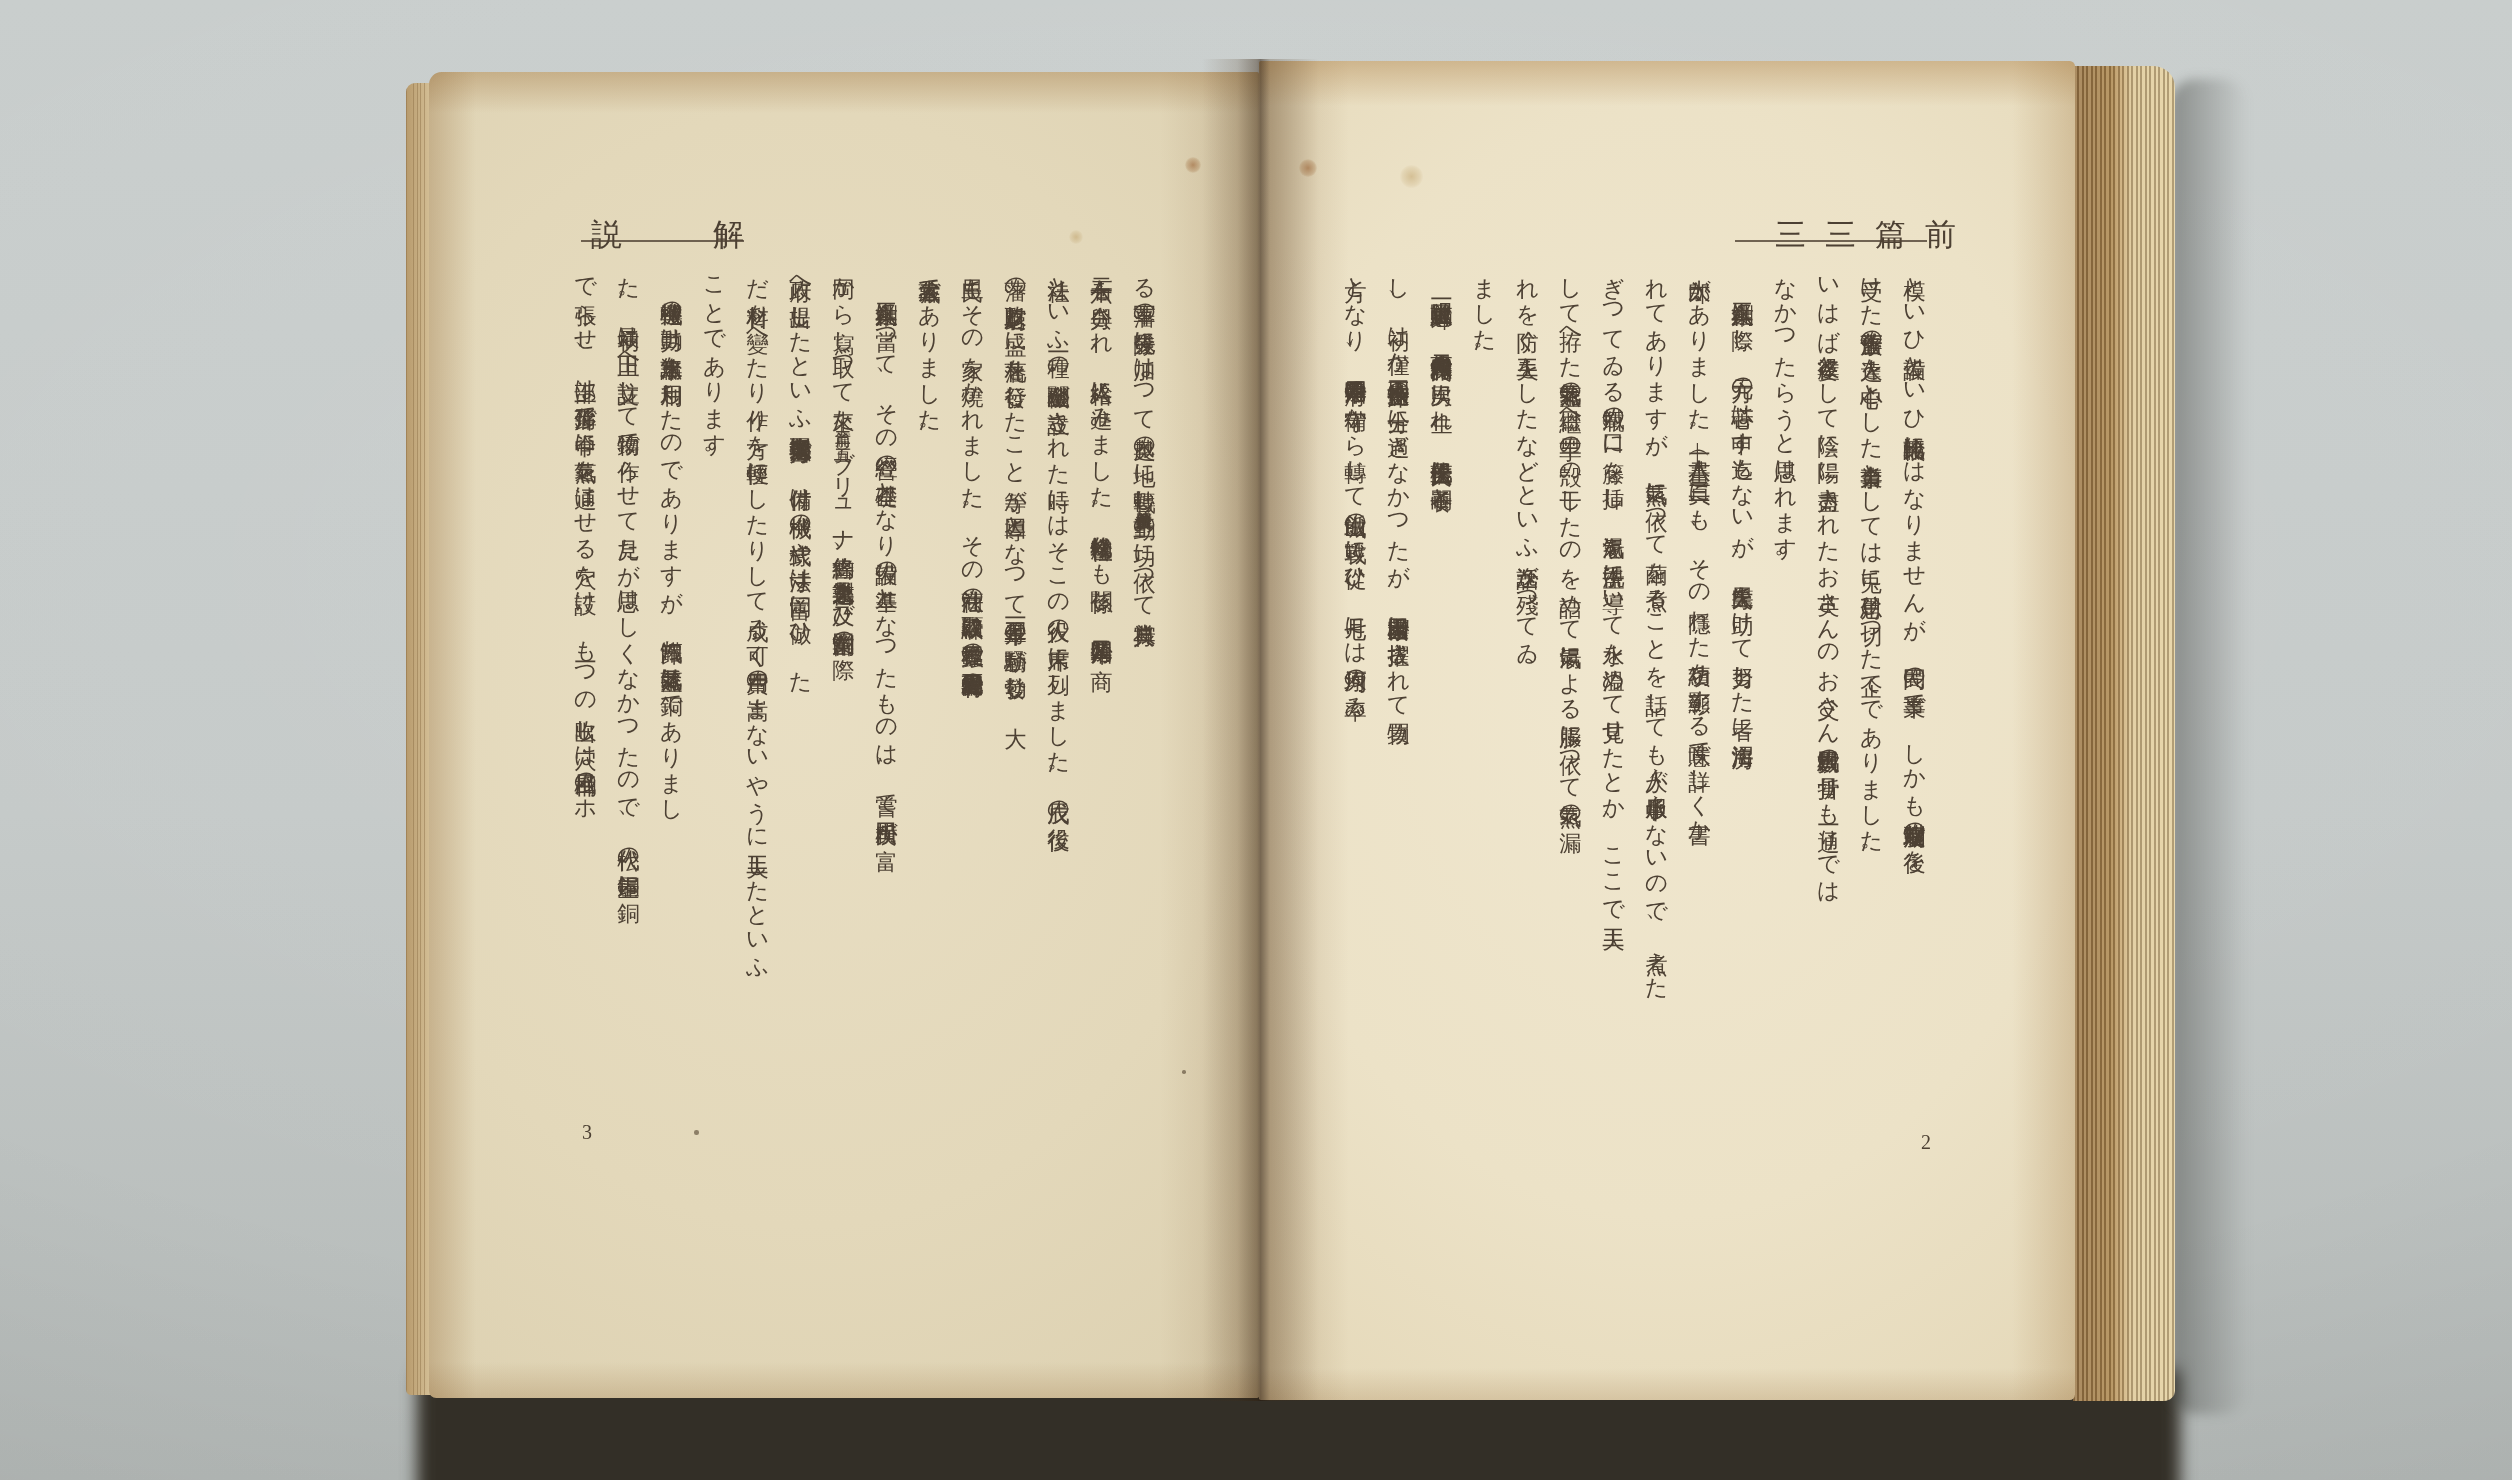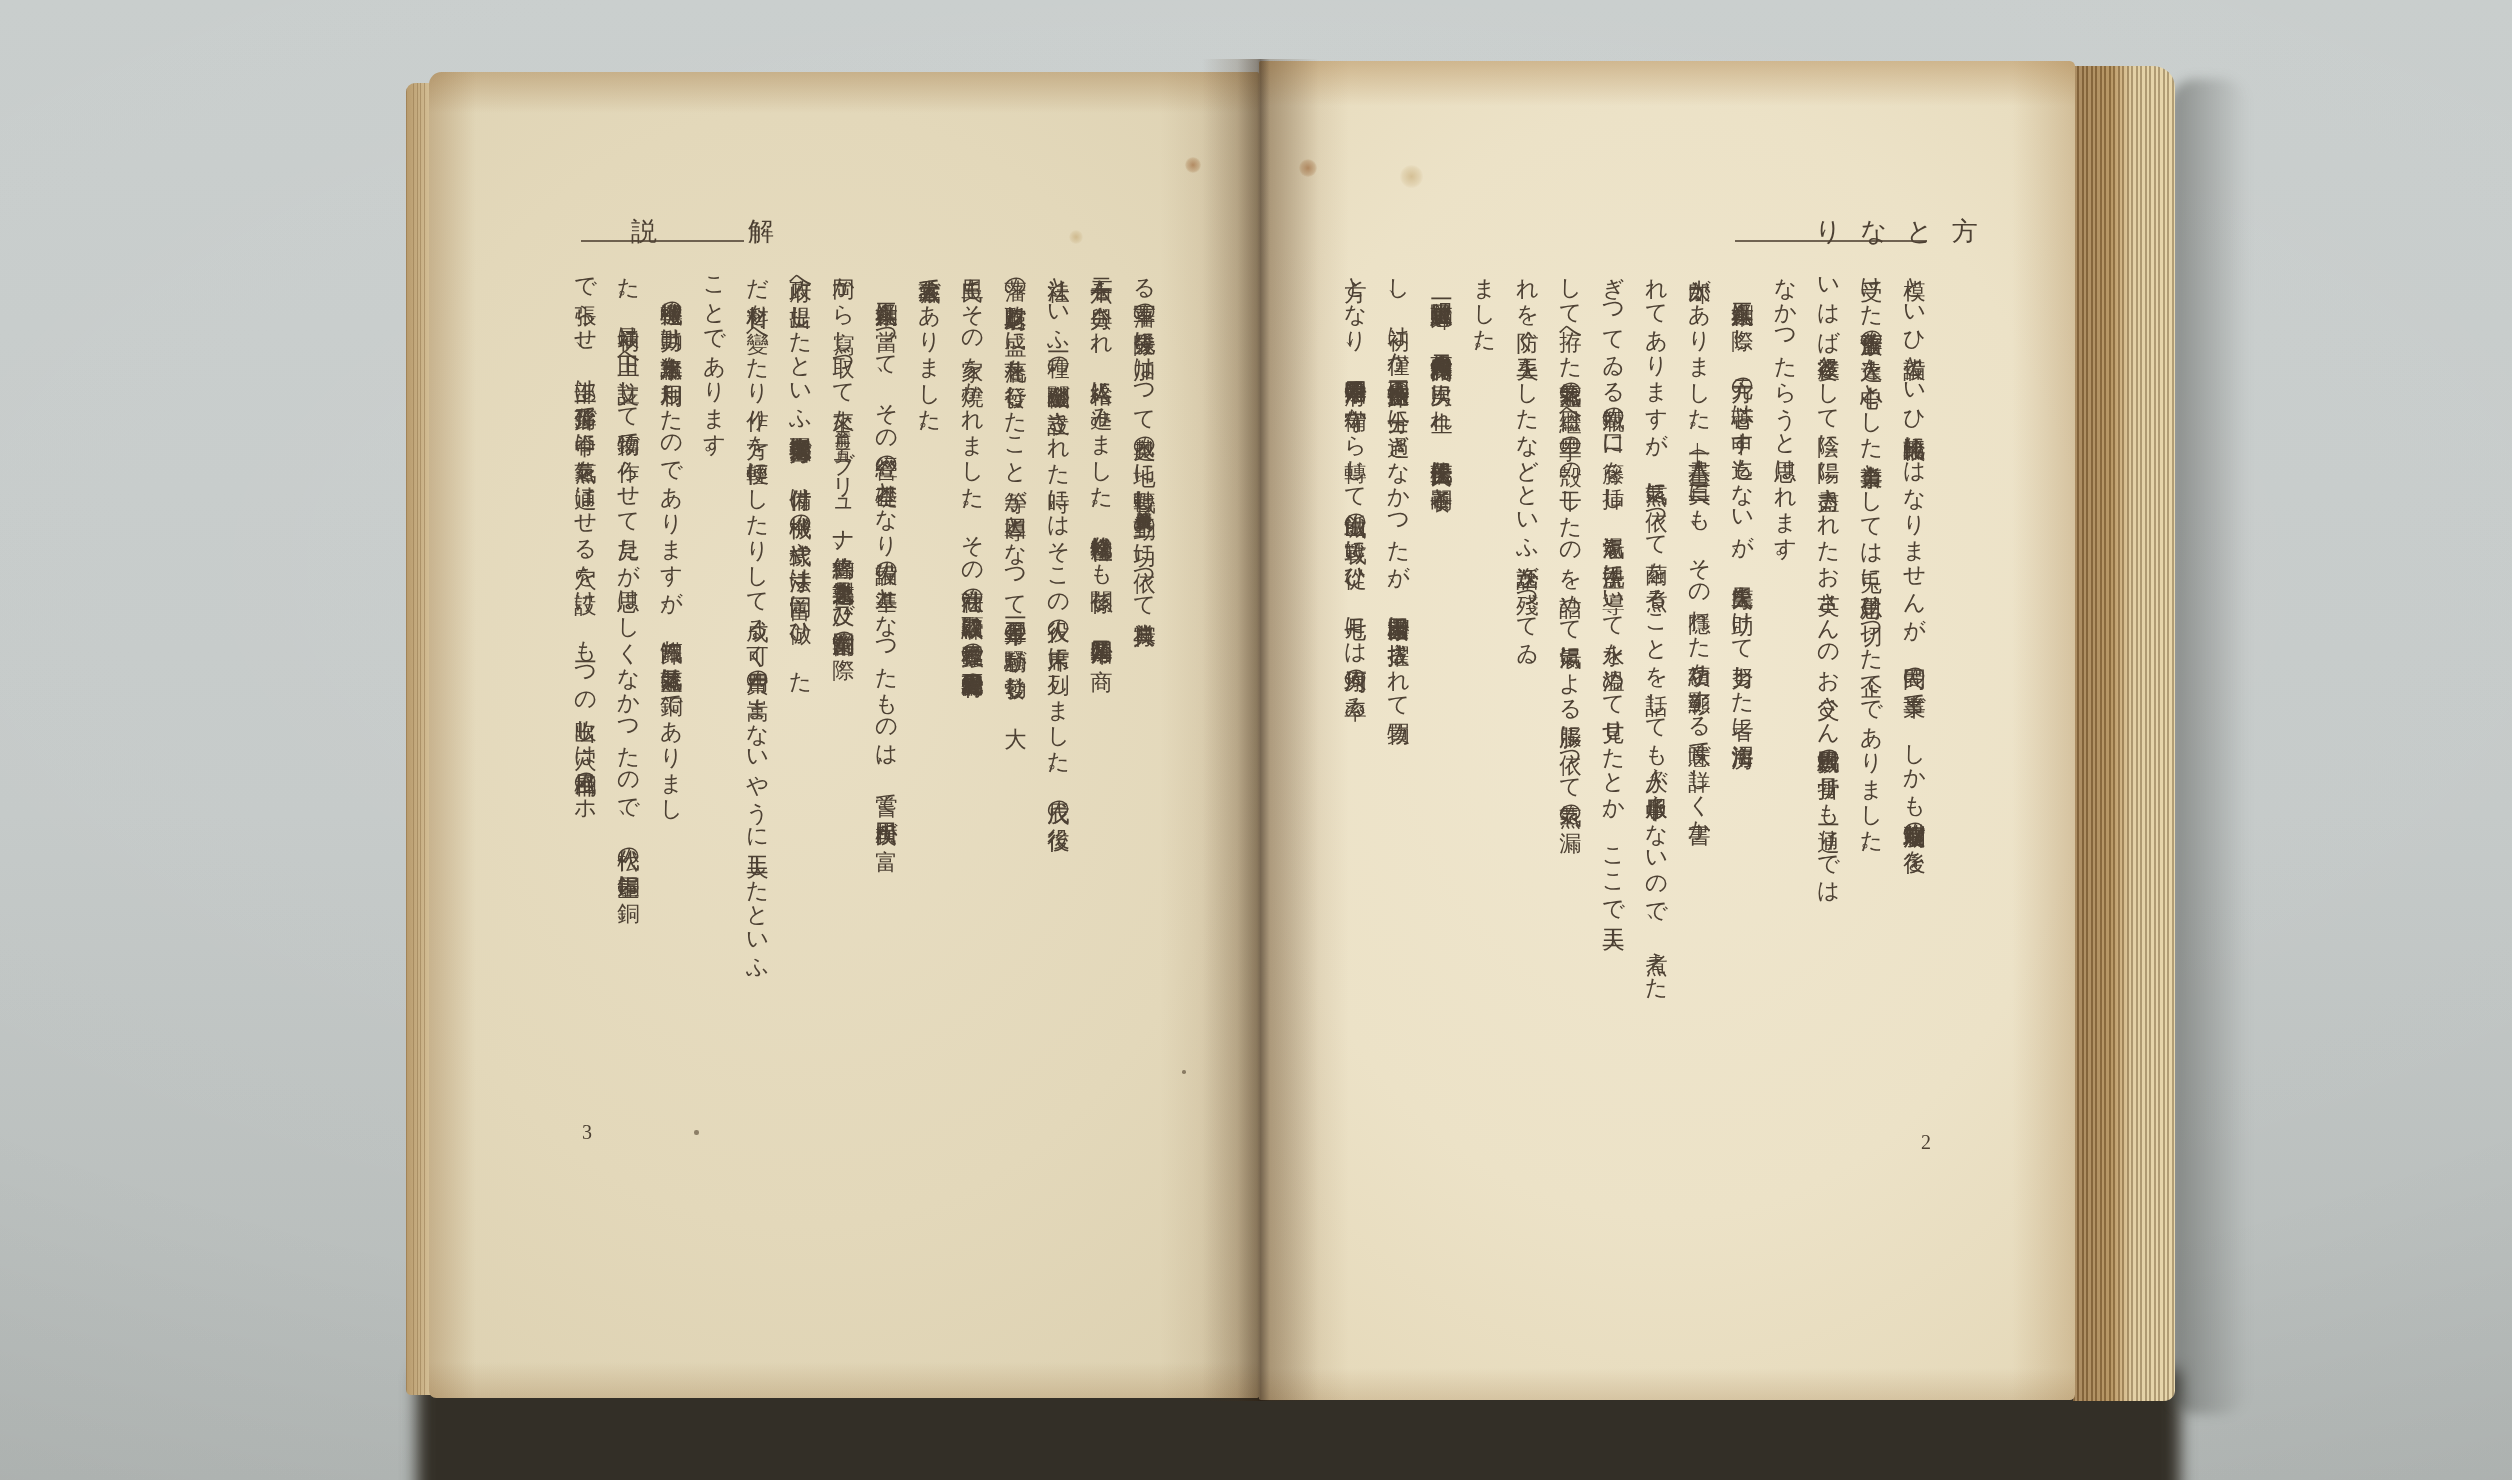--- a/index.html
+++ b/index.html
@@ -47,21 +47,21 @@
     background:radial-gradient(circle,rgba(146,86,38,.55) 0%,rgba(150,95,45,.25) 55%,rgba(150,95,45,0) 75%);}
   .stain.faint{background:radial-gradient(circle,rgba(170,130,60,.35) 0%,rgba(170,130,60,.12) 55%,rgba(170,130,60,0) 75%);}
   .speck{position:absolute;border-radius:50%;background:rgba(70,52,34,.55);}
   
   .vtext{position:absolute;top:262px;height:971px;writing-mode:vertical-rl;text-orientation:mixed;
     color:#4d4134;font-size:22.4px;letter-spacing:0.4px;}
   .right-text{right:576px;}
   .left-text{right:1346px;}
   .col{line-height:43px;}
   .note{font-size:16px;letter-spacing:0;}
-  .header{position:absolute;color:#4c4033;font-size:26px;direction:rtl;unicode-bidi:bidi-override;white-space:nowrap;margin-left:40px;}
+  .header{position:absolute;color:#4c4033;font-size:31px;direction:rtl;unicode-bidi:bidi-override;white-space:nowrap;}
   .header-right{left:1775px;top:214px;letter-spacing:19px;}
   .header-left{left:591px;top:214px;letter-spacing:91px;}
   .rule{position:absolute;height:1.8px;background:rgba(80,66,52,.8);}
   .rule-right{left:1735px;top:240px;width:192px;}
   .rule-left{left:581px;top:240px;width:163px;}
   .pagenum{position:absolute;color:#4c4033;font-size:20px;}
   .pagenum-right{left:1921px;top:1131px;}
   .pagenum-left{left:582px;top:1121px;}
 </style>
 </head>
@@ -77,21 +77,21 @@
   <div class="page page-right"></div>
   <div class="gutter"></div>
 
   <div class="stain" style="left:1185px;top:157px;width:16px;height:16px;"></div>
   <div class="stain" style="left:1299px;top:159px;width:18px;height:18px;"></div>
   <div class="stain faint" style="left:1400px;top:165px;width:23px;height:23px;"></div>
   <div class="stain faint" style="left:1069px;top:230px;width:14.4px;height:14.4px;"></div>
   <div class="speck" style="left:694px;top:1130px;width:4.5px;height:4.5px;"></div>
   <div class="speck" style="left:1182px;top:1070px;width:3.6px;height:3.6px;"></div>
 
-  <div class="header header-right">方となり</div>
+  <div class="header header-right">前篇三三</div>
   <div class="rule rule-right"></div>
   <div class="header header-left">解説</div>
   <div class="rule rule-left"></div>
 
   <div class="vtext right-text">
     <div class="col"><span>模といひ設備といひ無論比較にはなりませんが、民間の事業で、しかも封建制度崩壞の後を</span></div>
     <div class="col"><span>受けた舊藩士族の人達を中心とした合力事業としては兎に角思ひ切つた企てでありました。</span></div>
     <div class="col"><span>いはば産婆役として陰に陽に盡力されたお英さんのお父さん横田數馬の骨折りも一通りでは</span></div>
     <div class="col"><span>なかつたらうと思はれます。</span></div>
     <div class="col"><span>　六工社創業に際し、元方の苦心は申す迄もないが、大里氏等を助けて努力した者に海沼房</span></div>

